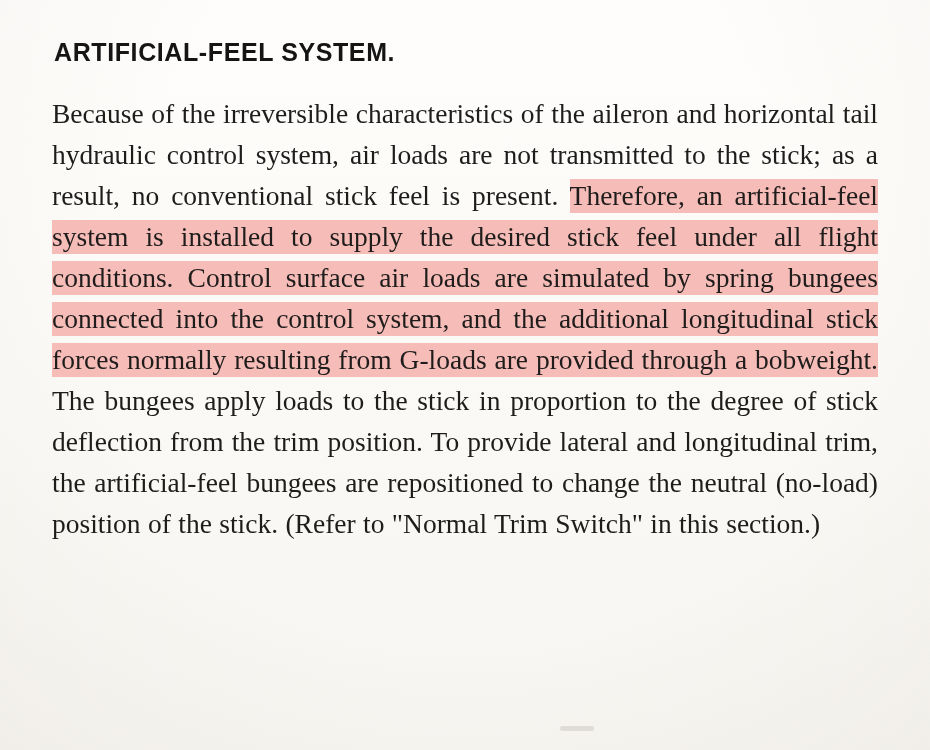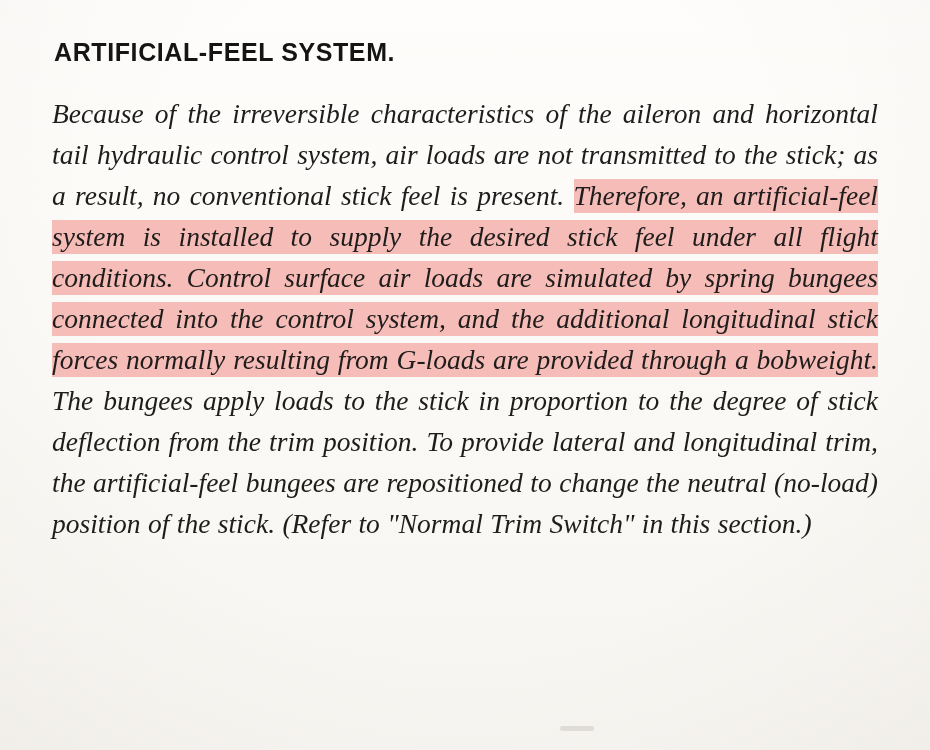--- a/index.html
+++ b/index.html
@@ -52,21 +52,20 @@
   }
   .hl {
     background-color: #f6bcb8;
     box-decoration-break: clone;
     -webkit-box-decoration-break: clone;
     padding: 1px 0 2px 0;
   }
   .text-layer {
     position: relative;
     z-index: 1;
-    font-style: italic;
   }
   .smudge {
     position: absolute;
     left: 560px;
     top: 726px;
     width: 34px;
     height: 5px;
     background: rgba(150,140,135,0.22);
     border-radius: 3px;
     z-index: 0;

